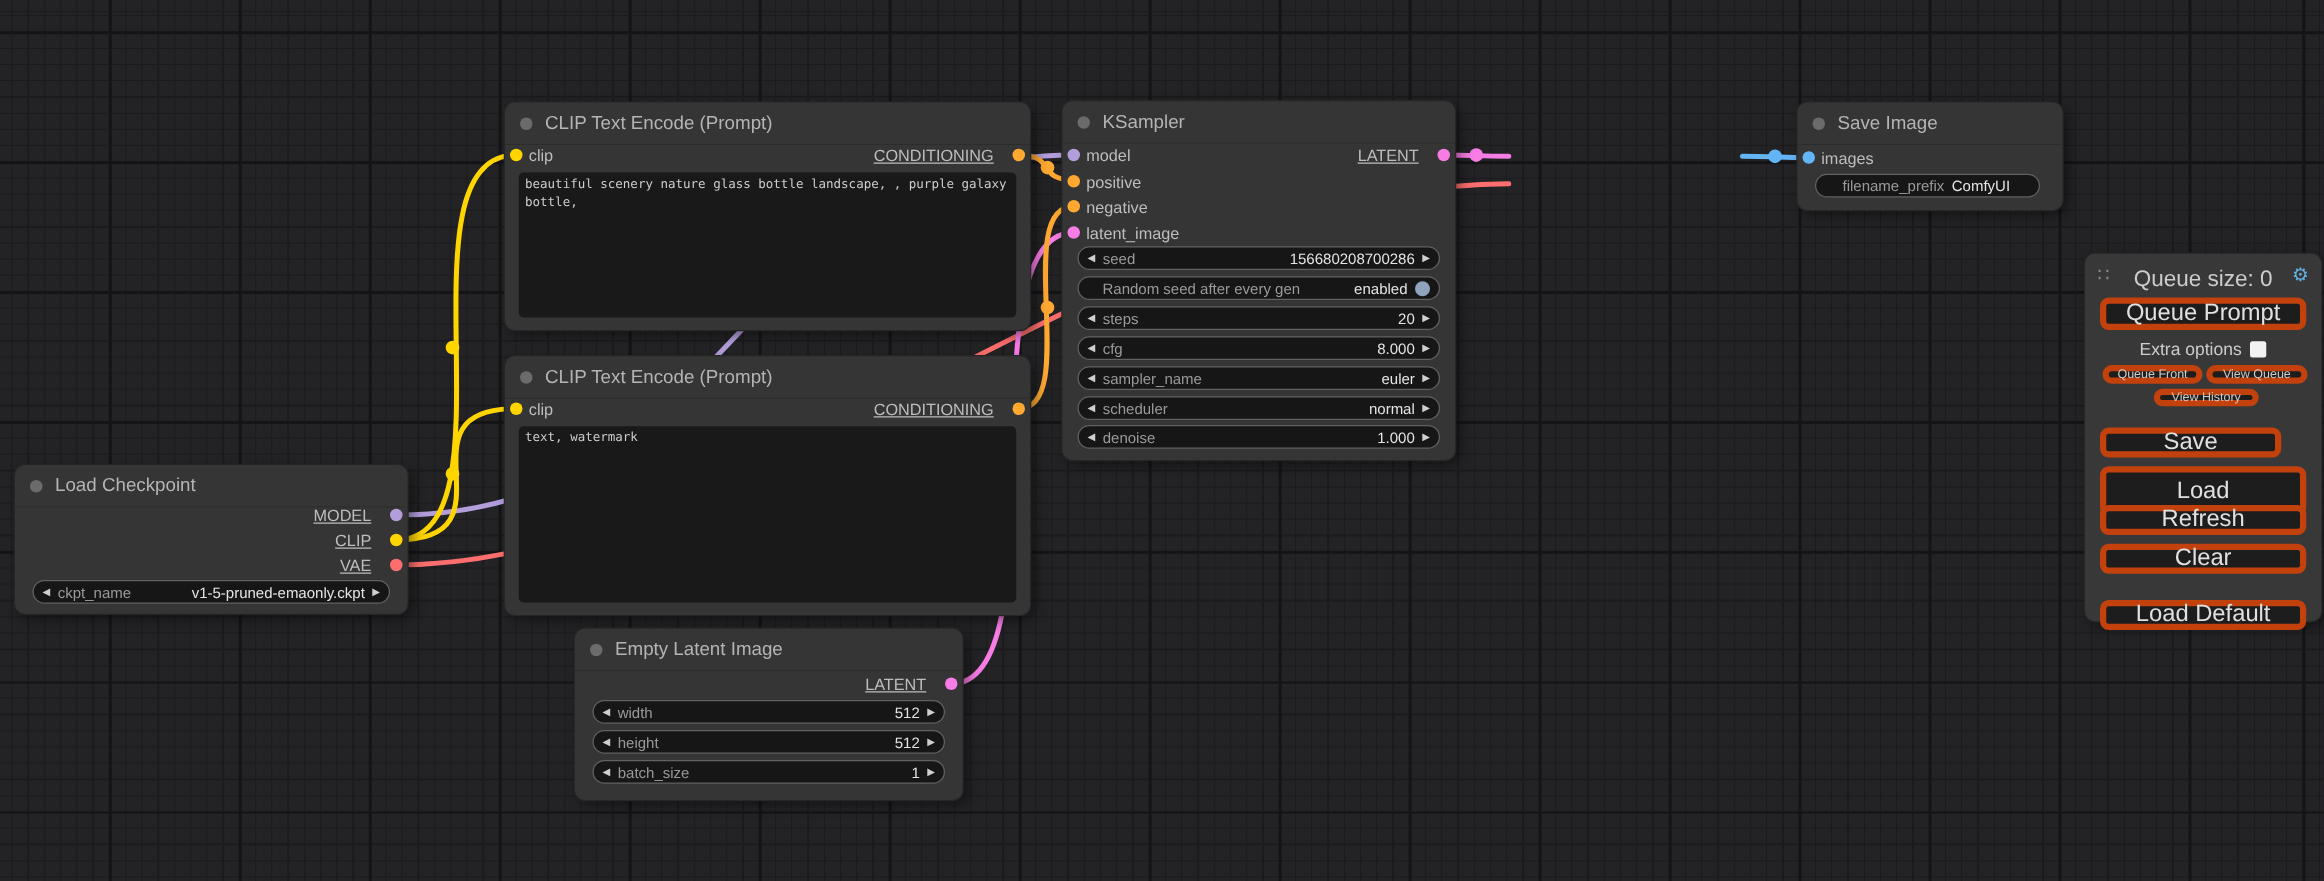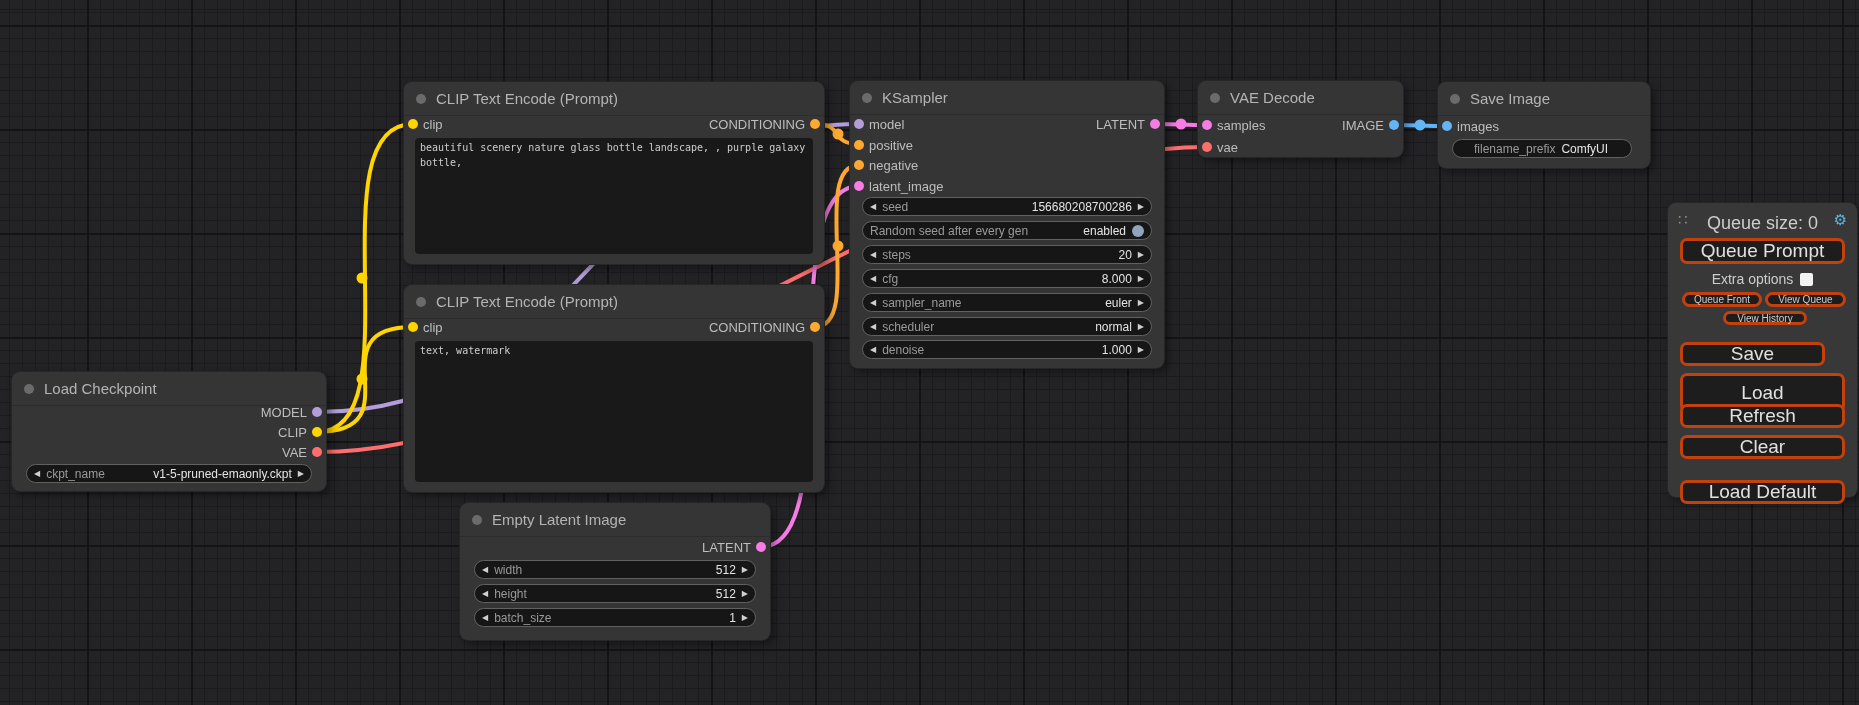--- a/index.html
+++ b/index.html
@@ -26,21 +26,21 @@
   }
   .node-title {
     height:34px; display:flex; align-items:center; gap:10px; padding:0 12px;
     border-bottom:1px solid #2c2c2c; border-radius:8px 8px 0 0;
     color:#b4b4b4; font-size:15px; white-space:nowrap;
   }
   .tdot { width:10px; height:10px; border-radius:50%; background:#6b6b6b; flex:0 0 auto; }
 
   .slot { position:absolute; height:20px; display:flex; align-items:center; font-size:13px; color:#bdbdbd; white-space:nowrap; }
   .slot.in  { left:0; padding-left:19px; }
-  .slot.out { right:0; padding-right:19px; }
+  .slot.out { right:0; padding-right:29px;text-decoration:underline; }
   .pdot { position:absolute; top:50%; margin-top:-5px; width:10px; height:10px; border-radius:50%; }
   .slot.in  .pdot { left:4px; }
   .slot.out .pdot { right:4px; }
 
   .widget {
     position:absolute; height:19px; background:#161616; border:1px solid #616161;
     border-radius:10px; display:flex; align-items:center; padding:0 7px; gap:6px;
     font-size:12px; color:#9a9a9a; white-space:nowrap;
   }
   .widget .warr { font-size:8px; color:#cfcfcf; line-height:1; }
@@ -52,21 +52,21 @@
     font-family:"DejaVu Sans Mono", monospace; font-size:10px; line-height:1.45;
     color:#cdcdcd; white-space:pre-wrap; overflow:hidden;
   }
 
   
   #queue-panel {
     position:absolute; z-index:2; background:#383838; border-radius:8px;
     box-shadow:0 0 0 1px #262626, 4px 4px 10px rgba(0,0,0,.45);
   }
   .qbtn {
-    position:absolute; background:#1d1d1d; border:3px solid #c2410c; border-radius:7px;
+    position:absolute; background:#1d1d1d; border:5px solid #c2410c; border-radius:7px;
     color:#e0e0e0; display:flex; align-items:center; justify-content:center;
     font-size:19px; cursor:default;
   }
   .qbtn.small { font-size:10px; color:#cccccc; border-radius:8px; }
   #queue-header { position:absolute; left:0; top:8px; width:100%; height:22px; }
   #queue-size { position:absolute; width:100%; text-align:center; top:2px; color:#cccccc; font-size:18px; }
   #drag-handle { position:absolute; left:10px; top:0px; color:#8a8a8a; font-size:15px; letter-spacing:1px; }
   #gear { position:absolute; right:10px; top:0px; font-size:15px; }
   #extra-row { position:absolute; left:0; top:68px; width:100%; display:flex; align-items:center; justify-content:center; gap:7px; color:#cccccc; font-size:14px; }
   #extra-checkbox { width:13px; height:13px; background:#f2f2f2; border-radius:2px; }
@@ -206,21 +206,21 @@
       <span>LATENT</span>
       <span class="pdot" style="background: rgb(247, 124, 228);"></span>
     </div>
     <div class="widget" style="left:12px; top:116px; width:290px;">
       <span class="warr">◀</span>
       <span>seed</span>
       <span class="wval">156680208700286</span>
       <span class="warr">▶</span>
     </div>
     <div class="widget" style="left:12px; top:140px; width:290px;">
-      <span style="margin-left:0;">Random seed after every gen</span>
+      <span style="margin-left:12px;">Random seed after every gen</span>
       <span class="wval">enabled</span>
       <span class="toggle" style="background: rgb(143, 163, 188);"></span>
     </div>
     <div class="widget" style="left:12px; top:164px; width:290px;">
       <span class="warr">◀</span>
       <span>steps</span>
       <span class="wval">20</span>
       <span class="warr">▶</span>
     </div>
     <div class="widget" style="left:12px; top:188px; width:290px;">
@@ -242,38 +242,20 @@
       <span class="warr">▶</span>
     </div>
     <div class="widget" style="left:12px; top:259px; width:290px;">
       <span class="warr">◀</span>
       <span>denoise</span>
       <span class="wval">1.000</span>
       <span class="warr">▶</span>
     </div>
   </div>
 
-  <div class="node" style="left:1198px; top:81px; width:205px; height:76px;">
-    <div class="node-title">
-      <span class="tdot"></span>
-      <span>VAE Decode</span>
-    </div>
-    <div class="slot in" style="top:34px;">
-      <span class="pdot" style="background: rgb(247, 124, 228);"></span>
-      <span>samples</span>
-    </div>
-    <div class="slot in" style="top:56px;">
-      <span class="pdot" style="background: rgb(255, 110, 110);"></span>
-      <span>vae</span>
-    </div>
-    <div class="slot out" style="top:34px;">
-      <span>IMAGE</span>
-      <span class="pdot" style="background: rgb(100, 181, 246);"></span>
-    </div>
-  </div>
 
   <div class="node" style="left:1438px; top:82px; width:212px; height:86px;">
     <div class="node-title">
       <span class="tdot"></span>
       <span>Save Image</span>
     </div>
     <div class="slot in" style="top:34px;">
       <span class="pdot" style="background: rgb(100, 181, 246);"></span>
       <span>images</span>
     </div>

